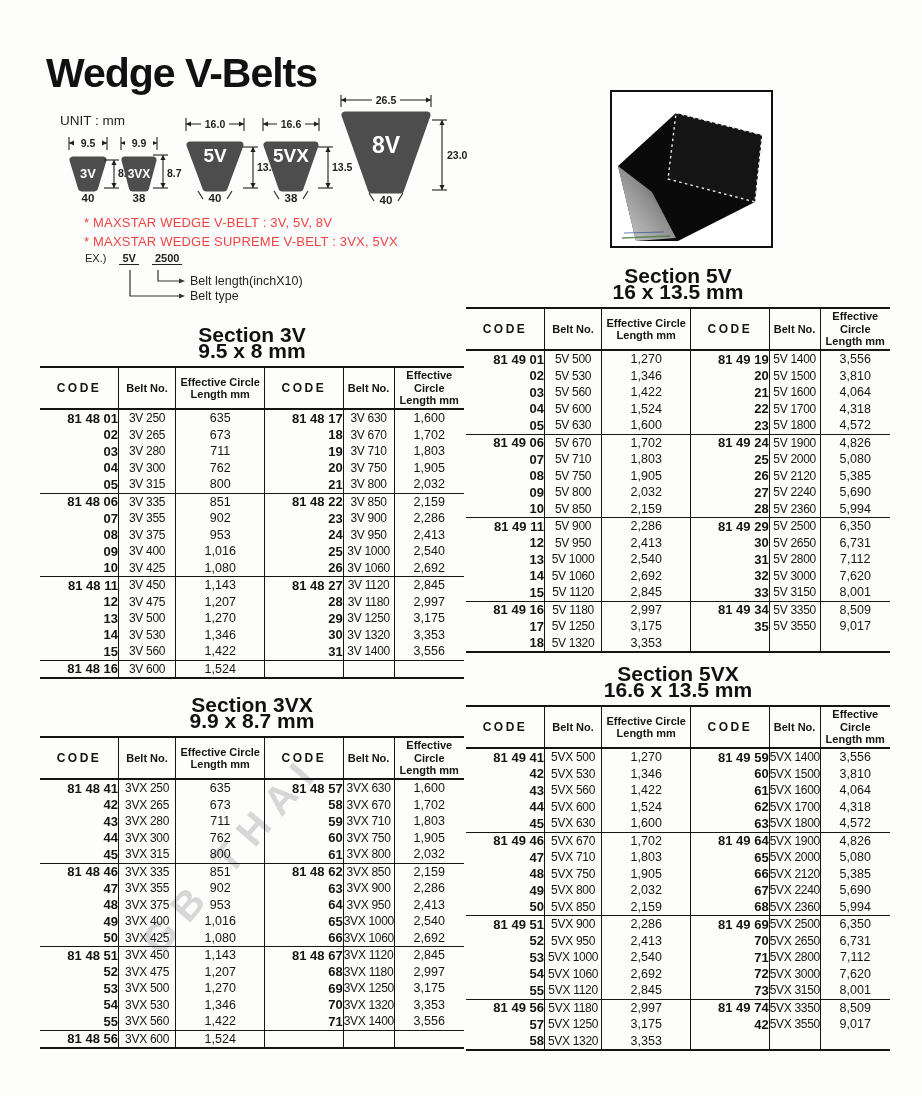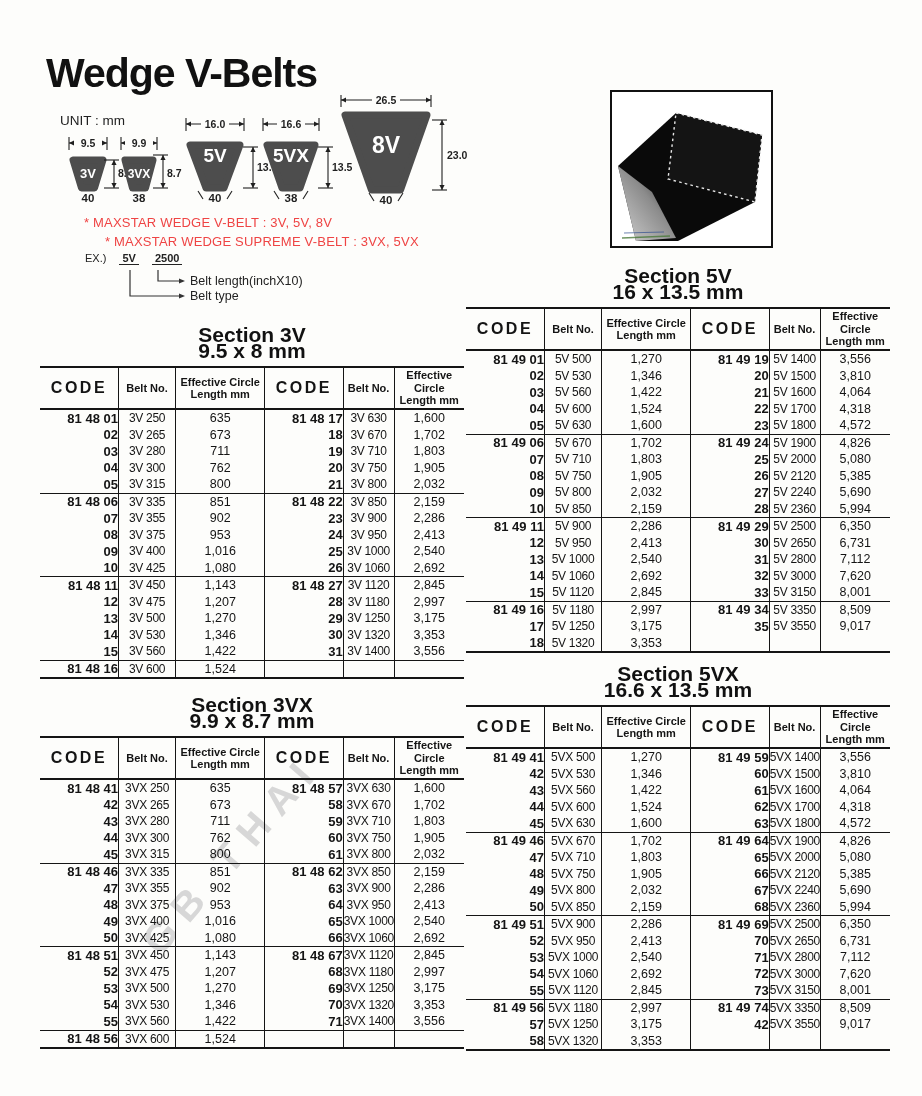--- a/index.html
+++ b/index.html
@@ -36,21 +36,21 @@
   }
   .sec-size{margin-bottom:7px;}
   table.belts{
     width:100%;border-collapse:collapse;table-layout:fixed;
     border-top:2px solid #151515;border-bottom:2px solid #151515;
   }
   table.belts th{
     height:40px;vertical-align:middle;text-align:center;font-weight:bold;color:#141414;
     border-bottom:2px solid #151515;white-space:pre-line;padding:0;
   }
-  table.belts th.hdr-code{font-size:16px;letter-spacing:2.5px;text-align:center;}
+  table.belts th.hdr-code{font-size:12px;letter-spacing:2.5px;text-align:center;}
   table.belts th.hdr-belt{font-size:11px;letter-spacing:0;}
   table.belts th.hdr-len{font-size:11px;line-height:12.5px;}
   table.belts th + th, table.belts td + td{border-left:1.4px solid #151515;}
   table.belts td{
     height:16.5px;padding:0;vertical-align:middle;line-height:1;color:#141414;
     overflow:hidden;white-space:nowrap;
   }
   table.belts tr.group-start td{border-top:1.8px solid #151515;}
   td.code{font-weight:bold;font-size:13px;text-align:right;padding-right:9px;}
   td.belt{font-size:12px;text-align:center;letter-spacing:-.3px;}
@@ -173,21 +173,21 @@
       <path d="M6,74 L64,21 L150,43 L143,110 L66,149 L24,149 Z" fill="#0a0a0a"></path>
       <path d="M64,21 L150,43 L143,110 L56,87 Z" fill="#141414" stroke="#e6e6e6" stroke-width="1.4" stroke-dasharray="2.6,3.2"></path>
       <path d="M6,74 L24,149 L64,146 L40,100 Z" fill="url(#glint)" opacity="0.9"></path>
       <path d="M10,146 L58,144" stroke="#4a7a3a" stroke-width="1.6" opacity="0.8"></path>
       <path d="M12,141 L52,140" stroke="#33518f" stroke-width="1.2" opacity="0.7"></path>
     </g>
   </svg>
 </div>
 
 <div class="abs note-line" style="top:215px;">* MAXSTAR WEDGE V-BELT : 3V, 5V, 8V</div>
-<div class="abs note-line" style="top:234px;margin-left:21px;">* MAXSTAR WEDGE SUPREME V-BELT : 3VX, 5VX</div>
+<div class="abs note-line" style="top:234px;">* MAXSTAR WEDGE SUPREME V-BELT : 3VX, 5VX</div>
 
 <div class="abs ex-row">
   <span>EX.)</span>
   <span class="ex-num">5V</span>
   <span class="ex-num">2500</span>
 </div>
 <svg class="abs" style="left:118px;top:269px;" width="80" height="34" viewBox="0 0 80 34">
   <g stroke="#333" stroke-width="1.2" fill="none">
     <path d="M40,1 V12 H62"></path>
       <path d="M12,1 V27 H62"></path>

